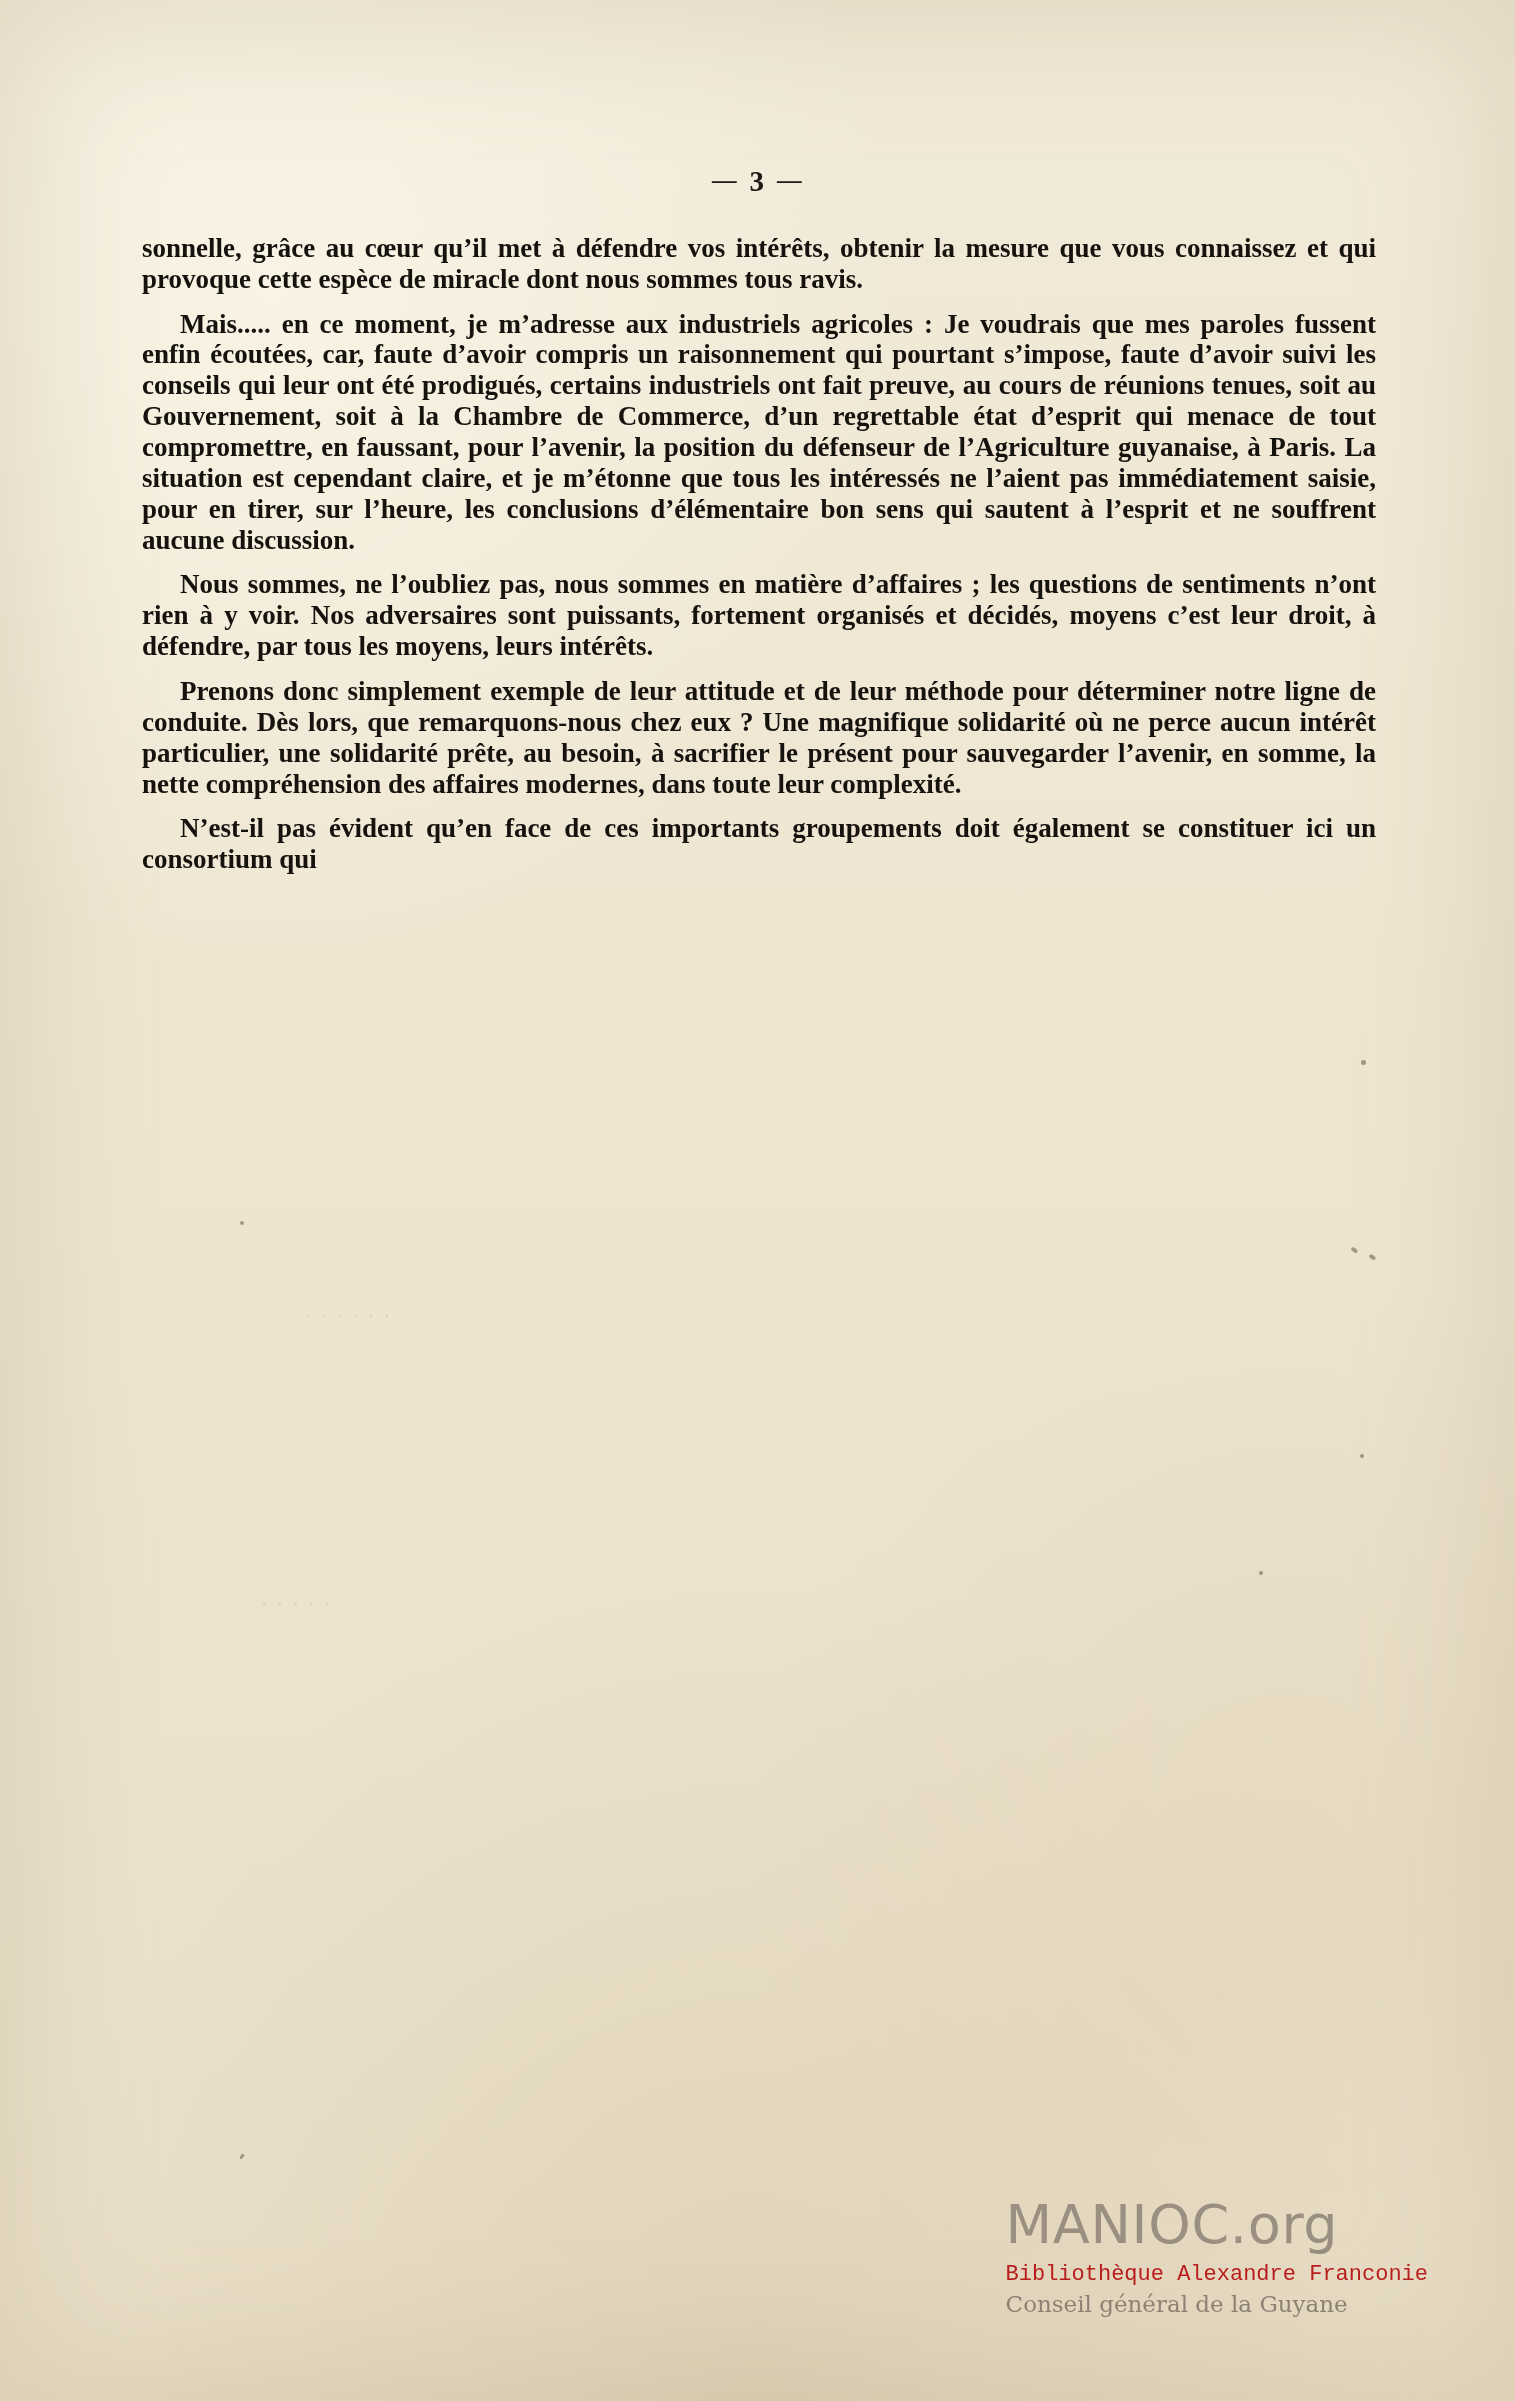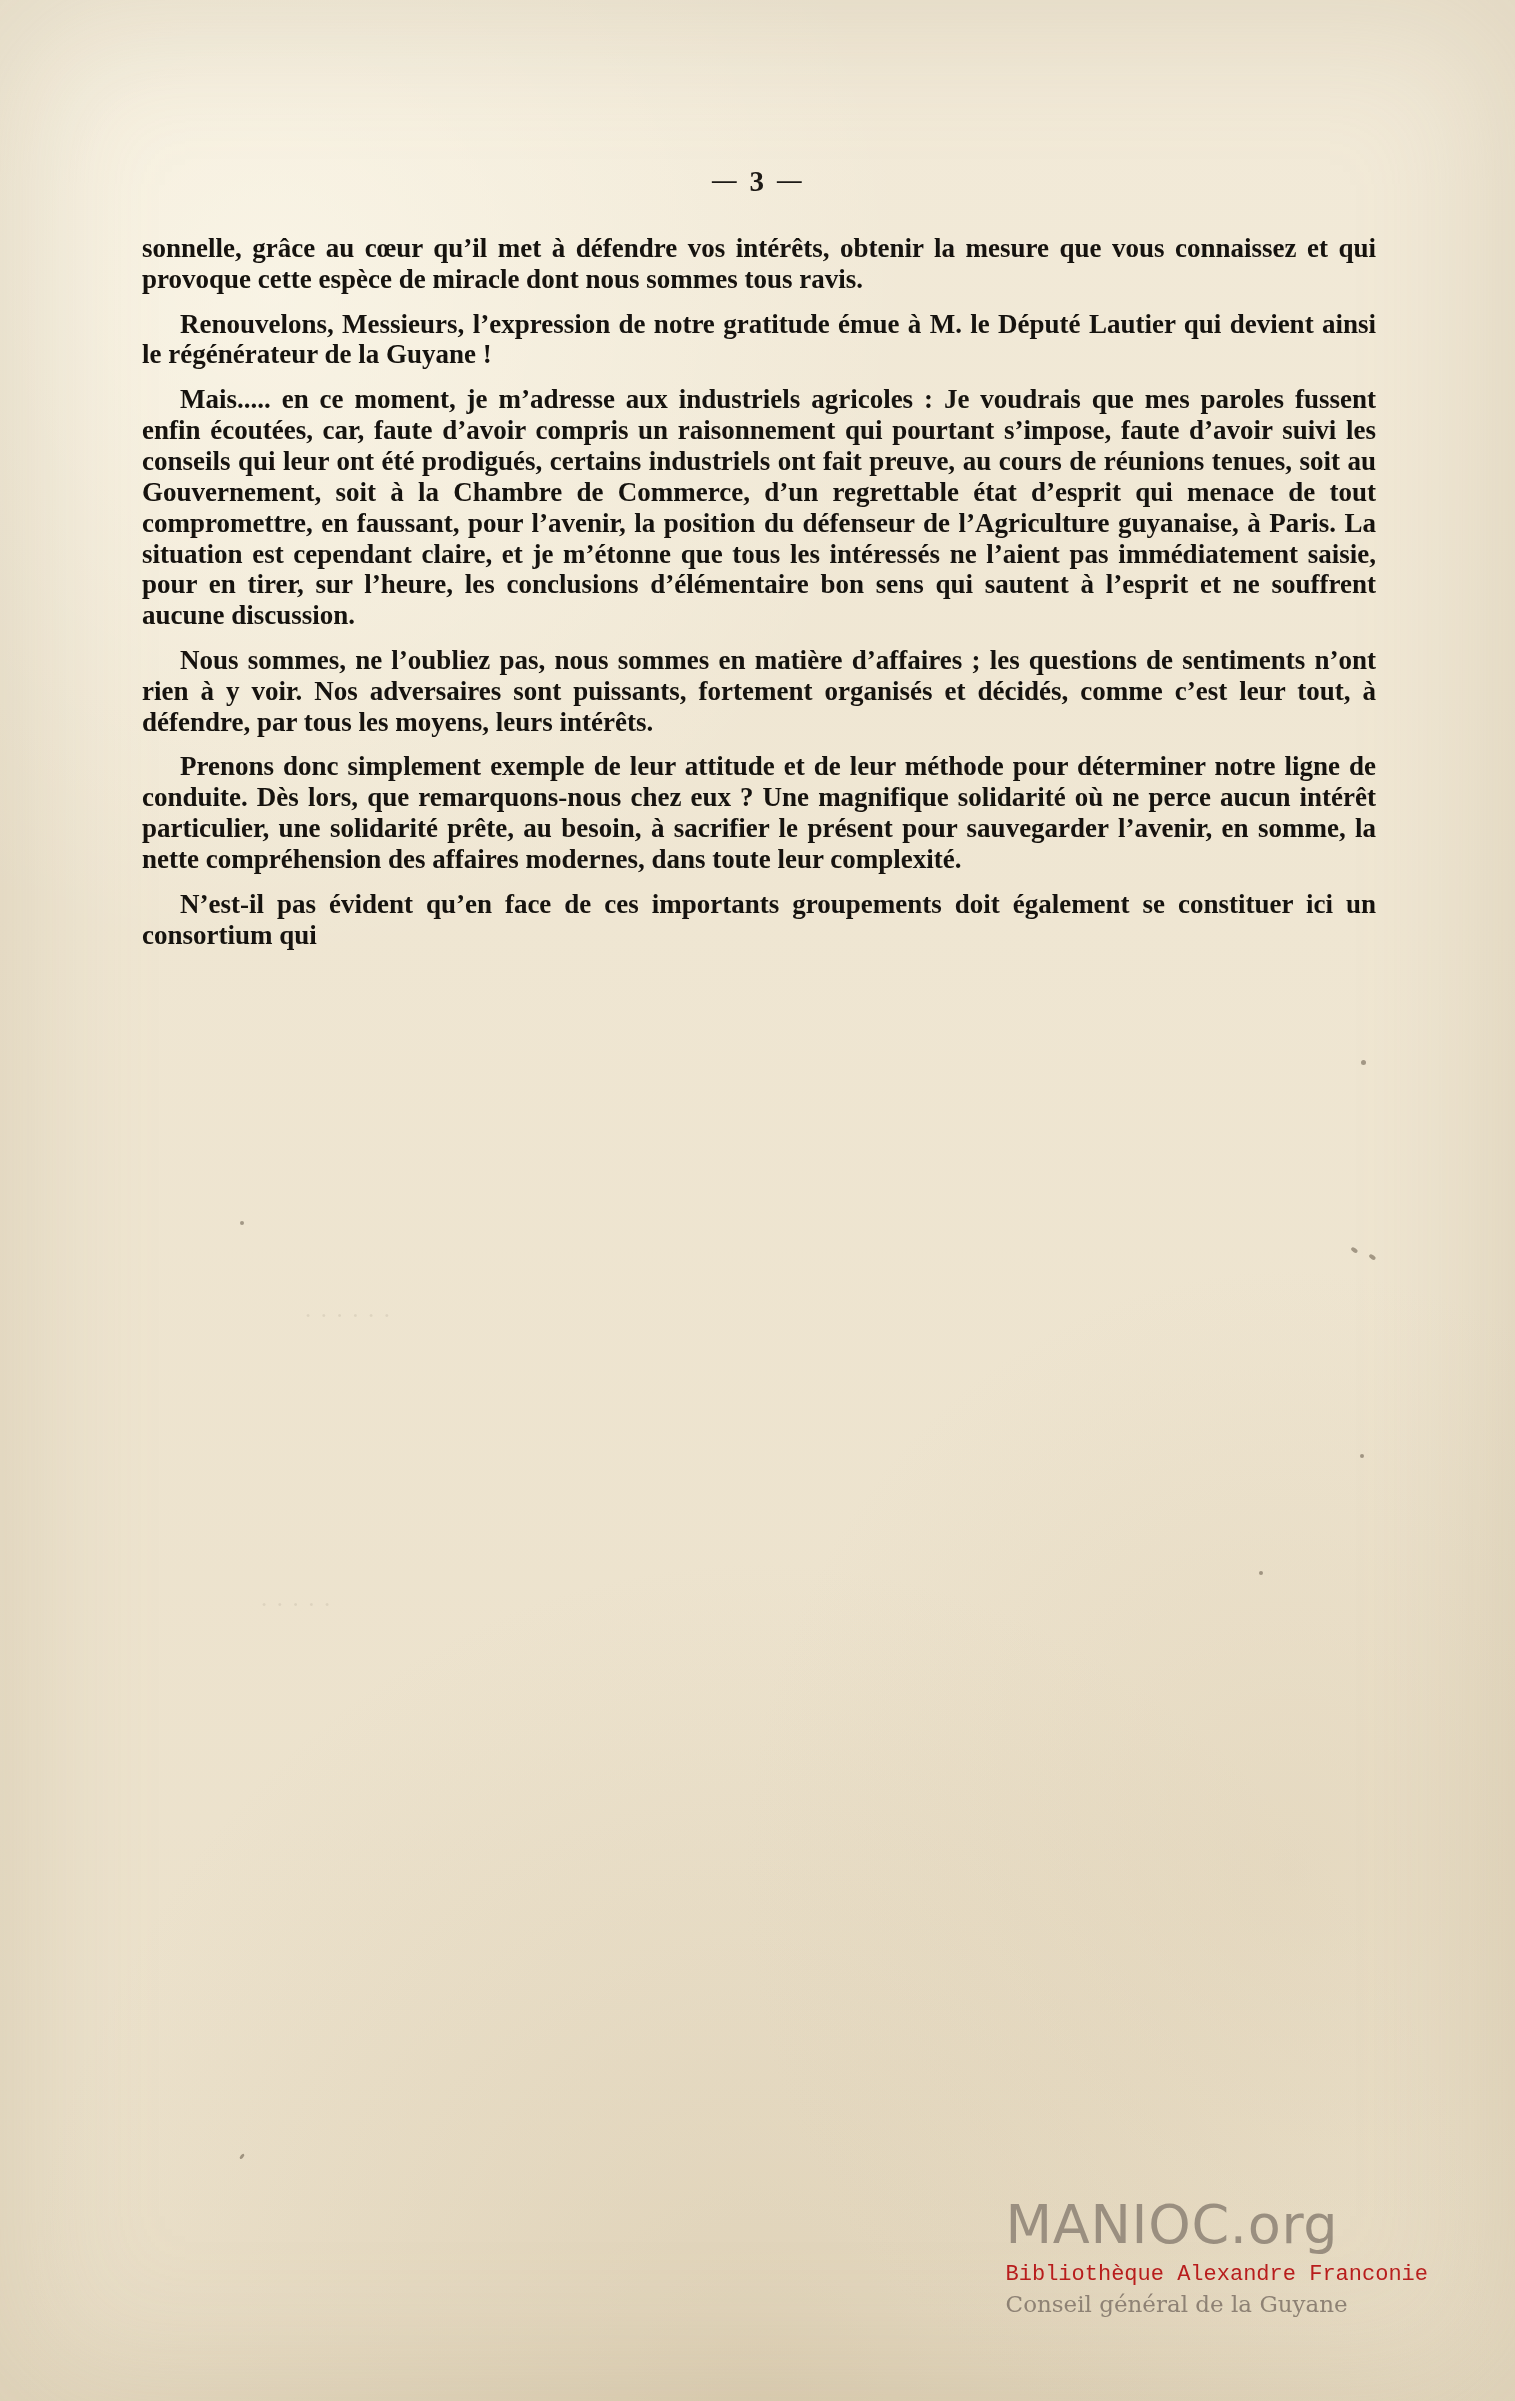--- a/index.html
+++ b/index.html
@@ -139,23 +139,22 @@
 <div class="page">
 
   <div class="paper-tint"></div>
 
   <div class="folio">
     <span class="dash">—</span><span>3</span><span class="dash">—</span>
   </div>
 
   <div class="body-text">
     <p class="para">sonnelle, grâce au cœur qu’il met à défendre vos intérêts, obtenir la mesure que vous connaissez et qui provoque cette espèce de miracle dont nous sommes tous ravis.</p>
-    <p class="para indent">Renouvelons, Messieurs, l’expression de notre gratitude émue à M. le Député Lautier qui devient ainsi le régénérateur de la Guyane !</p>
     <p class="para indent">Mais..... en ce moment, je m’adresse aux industriels agricoles : Je voudrais que mes paroles fussent enfin écoutées, car, faute d’avoir compris un raisonnement qui pourtant s’impose, faute d’avoir suivi les conseils qui leur ont été prodigués, certains industriels ont fait preuve, au cours de réunions tenues, soit au Gouvernement, soit à la Chambre de Commerce, d’un regrettable état d’esprit qui menace de tout compromettre, en faussant, pour l’avenir, la position du défenseur de l’Agriculture guyanaise, à Paris. La situation est cependant claire, et je m’étonne que tous les intéressés ne l’aient pas immédiatement saisie, pour en tirer, sur l’heure, les conclusions d’élémentaire bon sens qui sautent à l’esprit et ne souffrent aucune discussion.</p>
-    <p class="para indent">Nous sommes, ne l’oubliez pas, nous sommes en matière d’affaires ; les questions de sentiments n’ont rien à y voir. Nos adversaires sont puissants, fortement organisés et décidés, comme c’est leur tout, à défendre, par tous les moyens, leurs intérêts.</p>
+    <p class="para indent">Nous sommes, ne l’oubliez pas, nous sommes en matière d’affaires ; les questions de sentiments n’ont rien à y voir. Nos adversaires sont puissants, fortement organisés et décidés, moyens c’est leur droit, à défendre, par tous les moyens, leurs intérêts.</p>
     <p class="para indent">Prenons donc simplement exemple de leur attitude et de leur méthode pour déterminer notre ligne de conduite. Dès lors, que remarquons-nous chez eux ? Une magnifique solidarité où ne perce aucun intérêt particulier, une solidarité prête, au besoin, à sacrifier le présent pour sauvegarder l’avenir, en somme, la nette compréhension des affaires modernes, dans toute leur complexité.</p>
     <p class="para indent">N’est-il pas évident qu’en face de ces importants groupements doit également se constituer ici un consortium qui</p>
   </div>
 
   <div class="speck" style="top:1060px; left:1361px; width:5px; height:5px;"></div>
   <div class="speck" style="top:1454px; left:1360px; width:4.3px; height:4.3px;"></div>
   <div class="speck" style="top:1248px; left:1351px; width:6.5px; height:3.6px; transform:rotate(35deg);"></div>
   <div class="speck" style="top:1255px; left:1369px; width:6.5px; height:3.6px; transform:rotate(35deg);"></div>
   <div class="speck" style="top:1221px; left:240px; width:4.3px; height:4.3px;"></div>
   <div class="speck" style="top:1571px; left:1259px; width:4.3px; height:4.3px;"></div>

